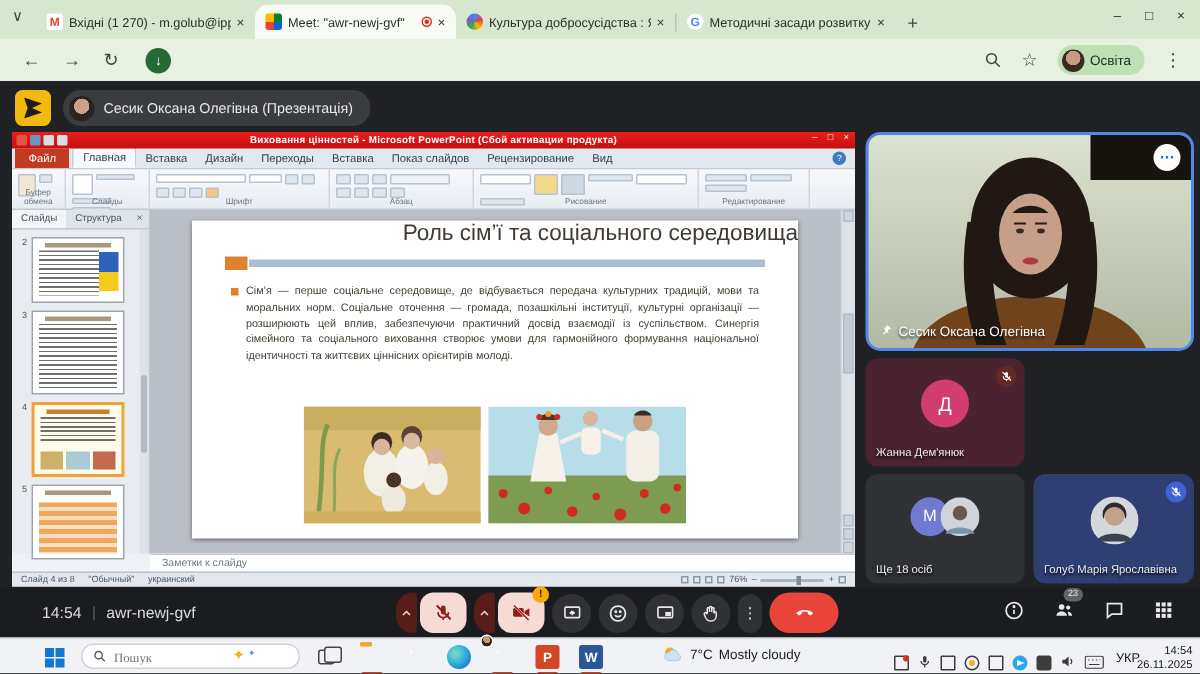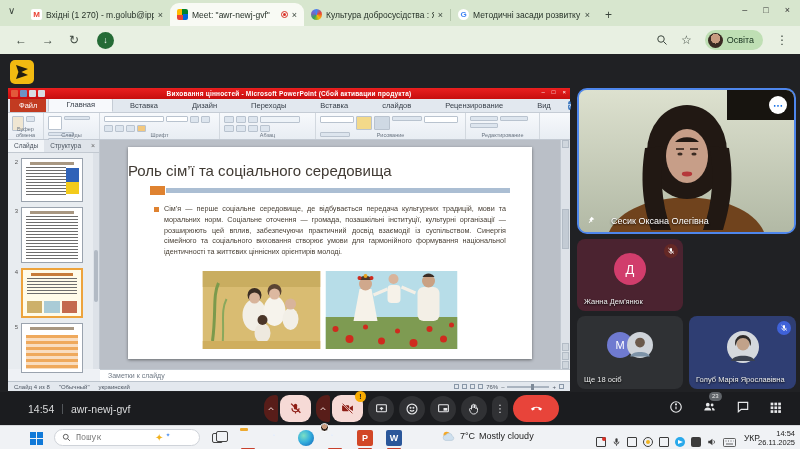--- a/index.html
+++ b/index.html
@@ -41,21 +41,21 @@
 .bav{width:17px;height:17px;border-radius:50%;background:radial-gradient(circle at 50% 40%,#caa28a 0 38%,#2b2320 39%)}
 .btxt{font-size:9.5px;color:#e8e9ea}
 
 .ppt{position:absolute;left:8px;top:88px;width:562px;height:303px;background:#eef1f5}
 .ptitle{height:11px;background:linear-gradient(#ea1f1f,#c60e0e);position:relative;display:flex;align-items:center;justify-content:center}
 .qat{position:absolute;left:3px;top:2px;display:flex;gap:2px}
 .q{width:7px;height:7px;border-radius:1px}
 .pt-text{font-size:6.5px;color:#fff;font-weight:bold;letter-spacing:.2px}
 .pwin{position:absolute;right:4px;top:1px;display:flex;gap:7px;font-size:6px;color:#fff}
 .ptabs{height:14px;background:#e2e8ef;border-bottom:1px solid #c5ccd5;display:flex;align-items:flex-end;padding-left:2px}
-.ptab{font-size:7.5px;color:#39414b;padding:1px 17px 2px}
+.ptab{font-size:7.5px;color:#39414b;padding:1px 6px 2px}
 .ptab.file{background:#c23b21;color:#fff;padding:2px 9px;margin-right:2px}
 .ptab.on{background:#f7f9fc;border:1px solid #c5ccd5;border-bottom-color:#f7f9fc;border-radius:2px 2px 0 0}
 .phelp{margin-left:auto;margin-right:6px;margin-bottom:2px;width:9px;height:9px;border-radius:50%;background:#3f7ac0;color:#fff;font-size:6px;display:flex;align-items:center;justify-content:center}
 .ribbon{height:27px;background:linear-gradient(#f7f9fc,#e8edf3);border-bottom:1px solid #c2c9d2;display:flex}
 .grp{border-right:1px solid #d2d8df;position:relative;display:flex;flex-wrap:wrap;align-content:flex-start;gap:2px;padding:3px 4px 8px;flex:none}
 .gcap{position:absolute;bottom:1px;left:0;right:0;text-align:center;font-size:5.5px;color:#6a7582}
 .blk{background:#dde5ee;border:1px solid #b9c3cf;border-radius:1px}
 .work{position:absolute;top:52px;left:0;right:0;bottom:22px;display:flex}
 .lpanel{width:92px;background:#e8ecf0;border-right:1px solid #c2c9d1;position:relative;flex:none}
 .ltabs{height:13px;display:flex;border-bottom:1px solid #c2c9d1;background:#dfe4ea}
@@ -69,40 +69,40 @@
 .ttl{height:3px;margin:3px 8px 2px;background:#a89781}
 .ttxt{margin:1px 4px;background:repeating-linear-gradient(180deg,#6e6e6e 0 1px,transparent 1px 3px)}
 .flagimg{position:absolute;right:3px;top:9px;width:13px;height:26px;background:linear-gradient(#2f62b8 0 52%,#f3cb1c 52% 100%)}
 .strip{position:absolute;left:4px;right:4px;bottom:3px;height:12px;display:flex;gap:2px}
 .strip span{flex:1}
 .orows{position:absolute;left:4px;right:4px;top:11px;bottom:3px;background:repeating-linear-gradient(180deg,#efa95c 0 3px,#f9ddc0 3px 6px)}
 .lscroll{position:absolute;right:0;top:13px;bottom:0;width:6px;background:#dde2e8}
 .lthumb{position:absolute;left:1px;right:1px;top:45%;height:52px;background:#b2bac4;border-radius:2px}
 .sarea{flex:1;position:relative;background:#babfc7}
 .slide{position:absolute;left:28px;top:7px;width:404px;height:212px;background:#fff;box-shadow:0 1px 3px rgba(0,0,0,.45)}
-.sltitle{margin-top:15px;text-align:left;font-size:15px;color:#403a33}
+.sltitle{text-align:right;font-size:15px;color:#403a33}
 .sldiv{display:flex;align-items:center;margin:7px 22px 0}
 .ob{width:15px;height:9px;background:#df8230}
 .hbar{flex:1;height:5px;background:#abbed3;margin-left:1px}
 .slbody{display:flex;gap:5px;margin:9px 26px 0}
 .bullet{width:5px;height:5px;background:#df8230;margin-top:3px;flex:none}
 .slp{font-size:7.2px;line-height:1.5;text-align:justify;color:#473e33}
 .slphotos{position:absolute;bottom:10px;left:50%;transform:translateX(-50%);display:flex;gap:5px}
 .sscroll{position:absolute;right:0;top:0;bottom:0;width:10px;background:#dde2e8;border-left:1px solid #c2c9d1}
 .sbx{position:absolute;left:1px;right:1px;height:8px;background:#cfd6dd;border:1px solid #b3bcc6}
 .notes{position:absolute;left:92px;right:0;bottom:10px;height:12px;background:#fff;border-top:1px solid #c2c9d1;display:flex;align-items:center}
 .notes span{font-size:7px;color:#707a86;margin-left:8px}
 .pstatus{position:absolute;left:0;right:0;bottom:0;height:10px;background:#e3e8ee;border-top:1px solid #bcc4cd;display:flex;align-items:center;font-size:6px;color:#4d5662;gap:9px;padding:0 6px}
 .srt{margin-left:auto;display:flex;align-items:center;gap:3px}
 .vic{width:5px;height:5px;border:1px solid #8a98a8}
 .ztrack{width:42px;height:2px;background:#aab4c0;position:relative}
 .zthumb{position:absolute;left:55%;top:-2px;width:3px;height:6px;background:#7e8a98}
 
 .vmain{position:absolute;left:577px;top:88px;width:219px;height:146px;border:2px solid #4e86ec;border-radius:10px;overflow:hidden;background:#b9c0ac}
-.vname{position:absolute;left:8px;bottom:6px;display:flex;gap:16px;font-size:9px;color:#fff;text-shadow:0 1px 2px rgba(0,0,0,.8)}
+.vname{position:absolute;left:8px;bottom:6px;display:flex;gap:4px;font-size:9px;color:#fff;text-shadow:0 1px 2px rgba(0,0,0,.8)}
 .vmenu{position:absolute;right:7px;top:6px;width:18px;height:18px;border-radius:50%;background:#fff;color:#1a73e8;font-size:10px;font-weight:bold;display:flex;align-items:center;justify-content:center}
 .vt{position:absolute;border-radius:8px;overflow:hidden}
 .vt1{left:577px;top:239px;width:106px;height:72px;background:#4b2330}
 .vt2{left:689px;top:239px;width:107px;height:72px;background:#3e2a25}
 .vt3{left:577px;top:316px;width:106px;height:73px;background:#2f3134}
 .vt4{left:689px;top:316px;width:107px;height:73px;background:#2f3e73}
 .av{position:absolute;left:50%;top:42%;transform:translate(-50%,-50%);width:32px;height:32px;border-radius:50%;display:flex;align-items:center;justify-content:center}
 .av.pinkc{background:#d13d6c;color:#fff;font-size:13px}
 .av.bluec{background:#6f7ad0;color:#fff;font-size:11px;width:26px;height:26px}
 .avrow{position:absolute;left:50%;top:42%;transform:translate(-50%,-50%);display:flex}
@@ -122,21 +122,21 @@
 .dotsb{width:16px;height:26px;border-radius:8px;background:#303134;display:flex;align-items:center;justify-content:center;color:#e7e8ea;font-size:10px}
 .endb{width:46px;height:27px;border-radius:14px;background:#e8443a;display:flex;align-items:center;justify-content:center}
 .rightic{position:absolute;right:18px;top:8px;display:flex;gap:19px;align-items:flex-start}
 .ric{position:relative}
 .b23{position:absolute;top:-8px;left:7px;background:#606469;border-radius:5px;font-size:6px;color:#e8e8e8;padding:0 3px;line-height:9px}
 
 .tbar{position:absolute;left:0;top:425px;width:800px;height:24px;background:#f0f2f5;border-top:1px solid #d7d9dc}
 .start{position:absolute;left:30px;top:6px;width:13px;height:13px;display:grid;grid-template-columns:6px 6px;gap:1px}
 .start span{background:#1079d8}
 .srch{position:absolute;left:54px;top:3px;width:146px;height:17px;background:#fff;border:1px solid #cfd3d9;border-radius:9px;display:flex;align-items:center;gap:5px;padding:0 7px}
-.srch input{border:0;outline:0;font-size:8.5px;width:74px;background:transparent;color:#333;font-family:Liberation Mono, monospace}
+.srch input{border:0;outline:0;font-size:8.5px;width:74px;background:transparent;color:#333;font-family:Liberation Serif, serif}
 .sp1{font-size:10px;color:#f2b11d;line-height:1}
 .sp2{font-size:6px;color:#4d90f0;margin-left:-3px;margin-top:-6px}
 .tview{position:absolute;left:212px;top:7px;width:11px;height:10px;border:1px solid #444;border-radius:2px}
 .tview::after{content:'';position:absolute;left:3px;top:-3px;width:10px;height:9px;background:#f0f2f5;border:1px solid #444;border-radius:2px}
 .tico{position:absolute;top:4px;width:16px;height:16px}
 .folder{background:linear-gradient(#fbce4a,#eda92e);border-radius:2px;position:relative}
 .folder::before{content:'';position:absolute;left:0;top:-2px;width:8px;height:3px;background:#eda92e;border-radius:1px}
 .chromeic{border-radius:50%;background:conic-gradient(from -50deg,#ea4335 0 33%,#34a853 0 66%,#fbbc05 0);position:relative}
 .chromeic::after{content:'';position:absolute;inset:4px;background:#4285f4;border:1.5px solid #fff;border-radius:50%}
 .edgeic{border-radius:50%;background:radial-gradient(circle at 35% 35%,#7de0c3,#35b0dd 45%,#0d5fb8)}
@@ -213,20 +213,24 @@
         <span class="pav"></span>
         <span class="pname">Освіта</span>
       </div>
       <span class="menu3">⋮</span>
     </div>
   </div>
 
   <div class="ybadge">
       <span class="yglyph"></span>
     </div>
+  <div class="banner">
+    <span class="bav"></span>
+    <span class="btxt">Сесик Оксана Олегівна (Презентація)</span>
+  </div>
 
   <div class="ppt">
     <div class="ptitle">
       <div class="qat">
         <span class="q" style="background:#e2593a"></span>
         <span class="q" style="background:#6c93c6"></span>
         <span class="q" style="background:#d8dde2"></span>
         <span class="q" style="background:#d8dde2"></span>
       </div>
       <span class="pt-text">Виховання цінностей - Microsoft PowerPoint (Сбой активации продукта)</span>

